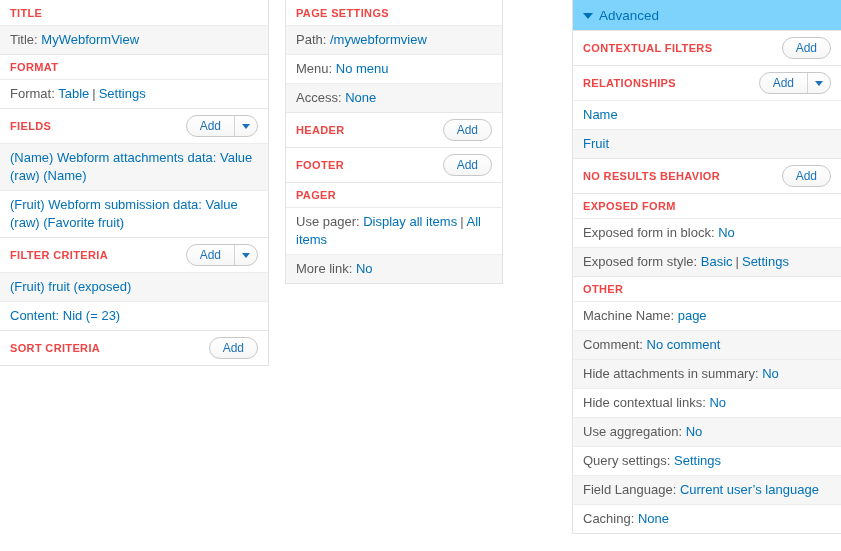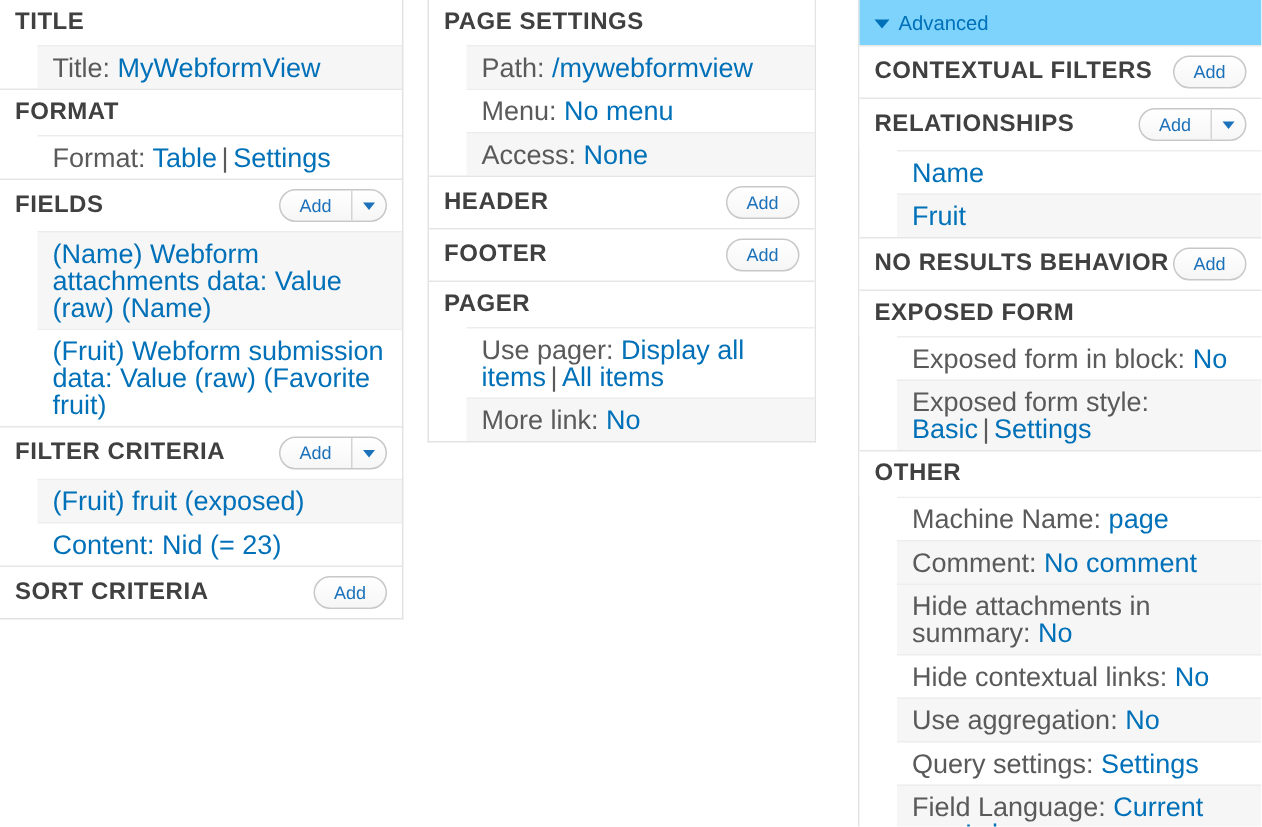--- a/index.html
+++ b/index.html
@@ -25,21 +25,21 @@
   
   .col {
     position: absolute;
     top: 0;
     box-sizing: border-box;
     background: #ffffff;
     border: 1px solid #e3e3e3;
     border-top: none;
   }
   .col-left   { left: 0px;   width: 269px; border-left: none; }
-  .col-middle { left: 285px; width: 259px; }
+  .col-middle { left: 285px; width: 218px; }
   .col-right  { left: 572px; width: 269px; border-right: none; }
 
   
   .advanced-toggle {
     display: flex;
     align-items: center;
     gap: 6px;
     padding: 8px 10px 7px 10px;
     background: #7dd3fc;
     cursor: pointer;
@@ -70,23 +70,23 @@
     border-top: 1px solid #e6e6e6;
     box-sizing: border-box;
   }
   .col-left > .sec-head:first-child,
   .col-middle > .sec-head:first-child,
   .col-right > .sec-head:first-child {
     border-top: none;
   }
   .sec-head .title {
     font-weight: bold;
-    font-size: 16px;
+    font-size: 11px;
     letter-spacing: 0.35px;
-    color: #404040;
+    color: #ef4444;
     text-transform: uppercase;
     text-align: center;
   }
 
   
   .btn-add {
     display: inline-flex;
     align-items: stretch;
     height: 22px;
     border: 1px solid #c8c8c8;
@@ -122,22 +122,21 @@
     border-top: 5px solid #1c72ba;
   }
 
   
   .row {
     padding: 5px 10px 5px 10px;
     background: #ffffff;
     border-top: 1px solid #ededed;
     line-height: 18px;
     box-sizing: border-box;
-    font-size: 18px;
-    margin-left: 25px;
+    font-size: 13px;
   }
   .row.shade { background: #f6f6f6; }
   .row .lab {
     color: #5a5a5a;
   }
   .row a, .row .link {
     color: #0071b8;
     text-decoration: none;
     cursor: pointer;
   }

